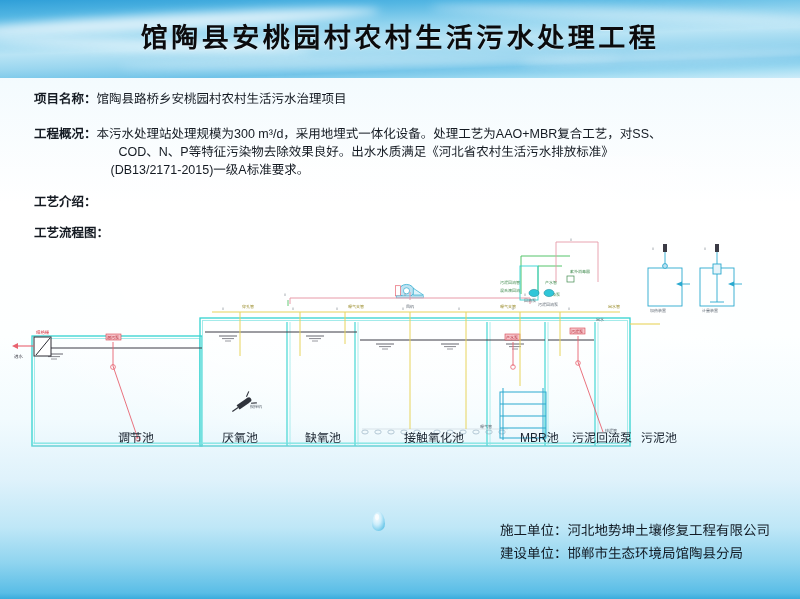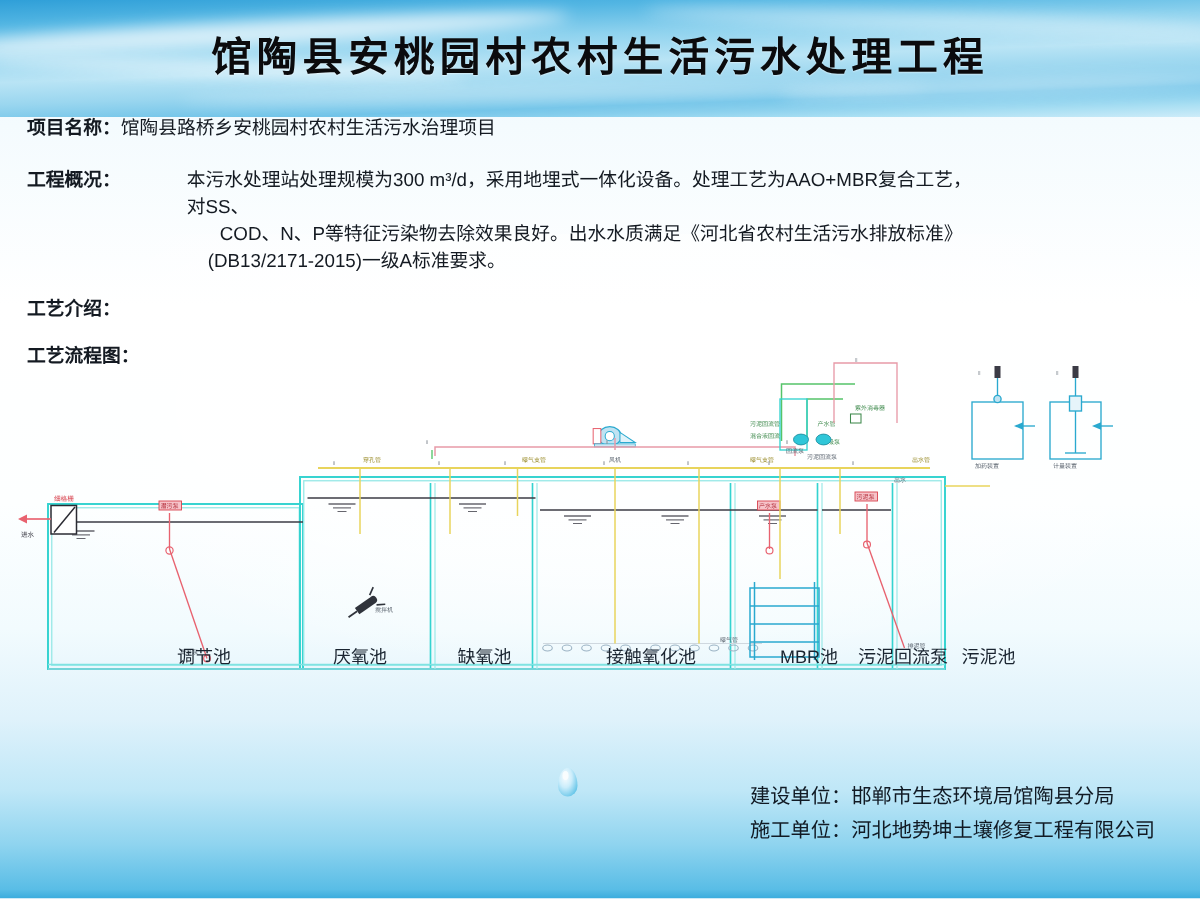--- a/index.html
+++ b/index.html
@@ -46,23 +46,23 @@
   .s3{left:120px;top:58px;width:500px;height:9px;transform:rotate(-1deg);opacity:.5;}
   .s4{left:430px;top:8px;width:400px;height:13px;transform:rotate(2deg);opacity:.55;}
   .s5{left:520px;top:52px;width:320px;height:11px;transform:rotate(-2deg);opacity:.6;}
   .header-title{position:absolute;left:0;right:0;top:16px;text-align:center;
     font-size:27px;font-weight:bold;color:#0b0b0d;letter-spacing:3.5px;
     font-family:"DejaVu Sans","Liberation Sans",sans-serif;
     text-shadow:0 1px 1px rgba(255,255,255,.45);
   }
 
   
-  .info{position:absolute;left:0;top:64px;width:676px;}
+  .info{position:absolute;left:0;top:78px;width:676px;padding-left:16px;}
   .row{display:flex;align-items:flex-start;margin:0 0 0 0;padding:0 18px;}
-  .row + .row{margin-top:10px;gap:44px;}
+  .row + .row{margin-top:10px;}
   .lbl{flex:0 0 auto;font-size:12.5px;font-weight:bold;color:#141a22;white-space:nowrap;line-height:18px;}
   .val{flex:1 1 auto;font-size:12.5px;color:#141a22;line-height:18px;}
   .val .ln{display:block;}
   .val .ln.indent{padding-left:22px;}
   .val .ln.indent2{padding-left:14px;}
 
   
   .drawing-wrap{position:absolute;left:0;top:236px;width:800px;height:212px;}
   svg.cad{position:absolute;left:0;top:0;}
   .pool-labels{position:absolute;left:0;top:428px;width:800px;height:18px;}
@@ -339,17 +339,17 @@
     <span style="left:118px;">调节池</span>
     <span style="left:222px;">厌氧池</span>
     <span style="left:305px;">缺氧池</span>
     <span style="left:404px;">接触氧化池</span>
     <span style="left:520px;">MBR池</span>
     <span style="left:572px;">污泥回流泵</span>
     <span style="left:641px;">污泥池</span>
   </div>
 
   <div class="footer">
+    <div>施工单位：河北地势坤土壤修复工程有限公司</div>
     <div>建设单位：邯郸市生态环境局馆陶县分局</div>
-    <div>施工单位：河北地势坤土壤修复工程有限公司</div>
   </div>
 
 </div>
 
 </body></html>

